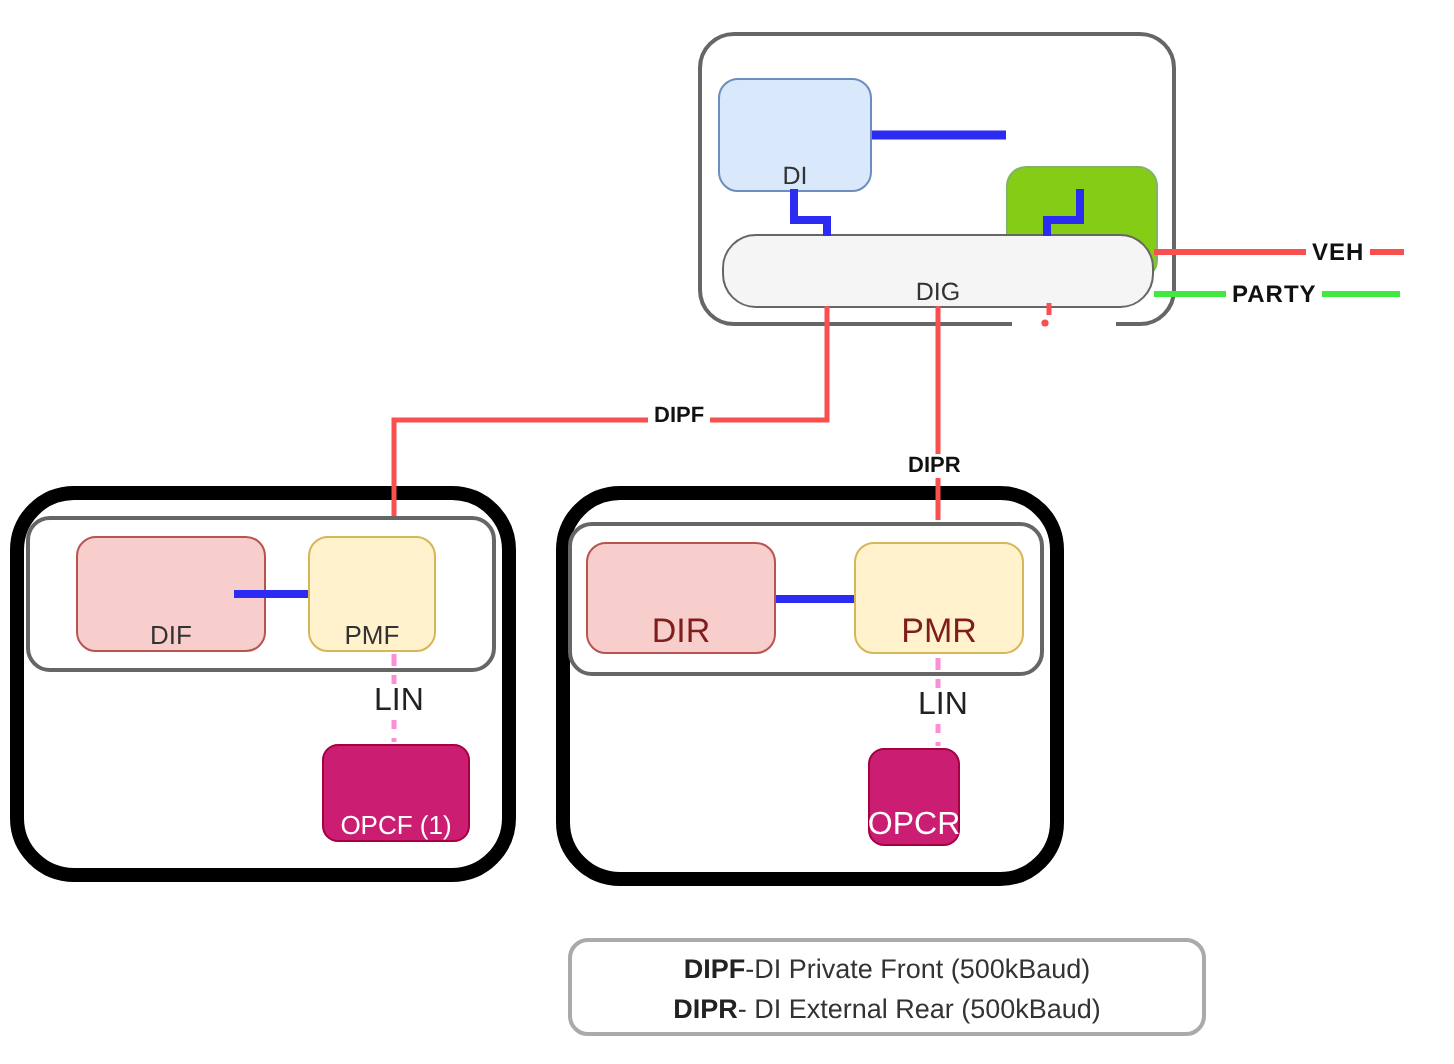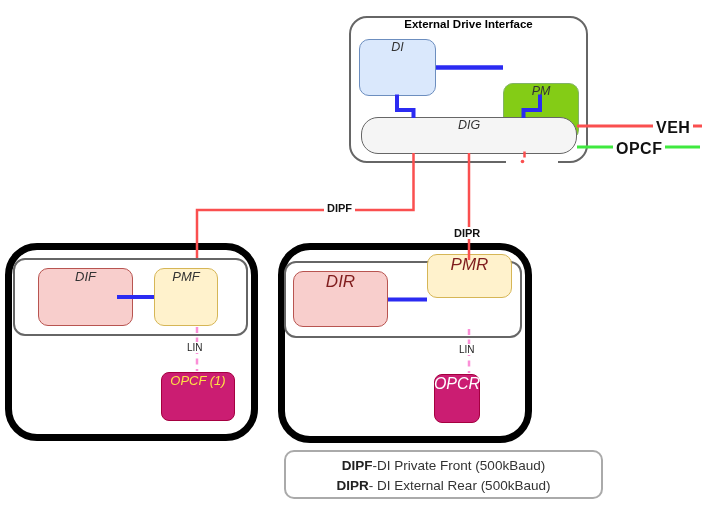--- a/index.html
+++ b/index.html
@@ -2,63 +2,62 @@
 <html><head>
 <meta charset="utf-8">
 <style>
   html,body{margin:0;padding:0;background:#fff;}
   #canvas{
     position:relative;width:727px;height:532px;background:#ffffff;
     font-family:"Liberation Sans",sans-serif;overflow:hidden;
   }
   .abs{position:absolute;box-sizing:border-box;}
   .node{
-    display:flex;align-items:flex-start;justify-content:center;
-    color:#333;background:#fff;font-style:italic;
+    display:flex;align-items:flex-end;justify-content:center;
+    color:#333;background:#fff;
   }
   
   .edi{border:2px solid #666;border-radius:18px;background:#fff;z-index:1;}
   .edi-title{text-align:center;font-weight:bold;font-size:11.5px;color:#000;z-index:2;}
   .box-di{background:#dae8fc;border:1.5px solid #6c8ebf;border-radius:10px;font-size:12.5px;z-index:2;}
   .box-pm{background:#84cc16;border:1.5px solid #82b366;border-radius:10px;font-size:12.5px;z-index:2;margin-top:44px;}
   .box-dig{background:#f5f5f5;border:1.5px solid #666;border-radius:17px;font-size:12.5px;z-index:2;}
   
   .module{border:7px solid #000;border-radius:32px;background:#fff;z-index:1;}
   .inner-unit{border:2px solid #666;border-radius:12px;background:#fff;z-index:2;}
   .box-pink{background:#f8cecc;border:1.5px solid #b85450;border-radius:10px;z-index:3;}
   .box-yellow{background:#fff2cc;border:1.5px solid #d6b656;border-radius:10px;z-index:3;}
   .box-magenta{background:#cb1d72;border:1.5px solid #a50040;border-radius:8px;z-index:3;}
   .fs13{font-size:13px;}
   .fs17{font-size:17px;color:#7f1d1d;}
-  .opcf-text{color:#fde047;font-size:13px;}
+  .opcf-text{color:#ffffff;font-size:13px;}
   .opcr-text{color:#ffffff;font-size:16px;}
   
   #wires{position:absolute;left:0;top:0;z-index:5;pointer-events:none;}
   
   .line-label{
     position:absolute;background:#fff;padding:0 3px;z-index:6;
     font-weight:bold;color:#111;white-space:nowrap;
   }
-  .lbl-bus{font-size:16px;letter-spacing:0.5px;}
+  .lbl-bus{font-size:12px;letter-spacing:0.5px;}
   .lbl-net{font-size:11px;}
-  .lbl-lin{font-size:10px;font-weight:normal;color:#222;}
+  .lbl-lin{font-size:16px;font-weight:normal;color:#222;}
   
   .legend{
     border:2px solid #aaa;border-radius:10px;background:#fff;z-index:2;
     text-align:center;color:#333;font-size:13.5px;line-height:20px;padding-top:4px;
   }
   .legend b{color:#222;}
 </style>
 </head>
 <body>
 
 <div id="canvas">
 
   <div class="abs edi" style="left:349px;top:16px;width:239px;height:147px;"></div>
-  <div class="abs edi-title" style="left:349px;top:18px;width:239px;">External Drive Interface</div>
 
   <div class="abs node box-di" style="left:359px;top:39px;width:77px;height:57px;">
     <span>DI</span>
   </div>
   <div class="abs node box-pm" style="left:503px;top:39px;width:76px;height:57px;">
     <span>PM</span>
   </div>
   <div class="abs node box-dig" style="left:361px;top:117px;width:216px;height:37px;">
     <span>DIG</span>
   </div>
@@ -73,28 +72,28 @@
   </div>
   <div class="abs node box-magenta" style="left:161px;top:372px;width:74px;height:49px;">
     <span class="opcf-text">OPCF (1)</span>
   </div>
 
   <div class="abs module" style="left:278px;top:243px;width:254px;height:200px;"></div>
   <div class="abs inner-unit" style="left:284px;top:261px;width:238px;height:77px;"></div>
   <div class="abs node box-pink fs17" style="left:293px;top:271px;width:95px;height:56px;">
     <span>DIR</span>
   </div>
-  <div class="abs node box-yellow fs17" style="left:427px;top:254px;width:85px;height:44px;">
+  <div class="abs node box-yellow fs17" style="left:427px;top:271px;width:85px;height:56px;">
     <span>PMR</span>
   </div>
   <div class="abs node box-magenta" style="left:434px;top:374px;width:46px;height:49px;">
     <span class="opcr-text">OPCR</span>
   </div>
 
-  <div class="abs legend" style="left:284px;top:450px;width:319px;height:49px;">
+  <div class="abs legend" style="left:284px;top:469px;width:319px;height:49px;">
     <div><b>DIPF</b><span>-DI Private Front (500kBaud)</span></div>
     <div><b>DIPR</b><span>- DI External Rear (500kBaud)</span></div>
   </div>
 
   <svg id="wires" width="727" height="532">
 
     <path d="M436 67.5 H503" stroke="#2b2bf2" stroke-width="4.5" fill="none"></path>
     <path d="M397 94.5 V110 H413.5 V118" stroke="#2b2bf2" stroke-width="4" fill="none"></path>
     <path d="M540 94.5 V110 H523.5 V118" stroke="#2b2bf2" stroke-width="4" fill="none"></path>
     <path d="M117 297 H154" stroke="#2b2bf2" stroke-width="4" fill="none"></path>
@@ -108,19 +107,19 @@
 
     <rect x="506" y="155.5" width="52" height="10" fill="#ffffff"></rect>
     <path d="M524.5 151.5 V157.5" stroke="#fa4f4f" stroke-width="2.5" fill="none"></path>
     <circle cx="522.5" cy="161.5" r="1.8" fill="#fa4f4f"></circle>
 
     <path d="M197 327 V371" stroke="#fb8fd7" stroke-width="2.5" stroke-dasharray="6 4.5" fill="none"></path>
     <path d="M469 329 V373" stroke="#fb8fd7" stroke-width="2.5" stroke-dasharray="6 4.5" fill="none"></path>
   </svg>
 
   <div class="line-label lbl-bus" style="left:653px;top:119px;">VEH</div>
-  <div class="line-label lbl-bus" style="left:613px;top:140px;">OPCF</div>
+  <div class="line-label lbl-bus" style="left:613px;top:140px;">PARTY</div>
   <div class="line-label lbl-net" style="left:324px;top:202px;">DIPF</div>
   <div class="line-label lbl-net" style="left:451px;top:227px;">DIPR</div>
   <div class="line-label lbl-lin" style="left:184px;top:342px;">LIN</div>
   <div class="line-label lbl-lin" style="left:456px;top:344px;">LIN</div>
 
 </div>
 
 </body></html>

